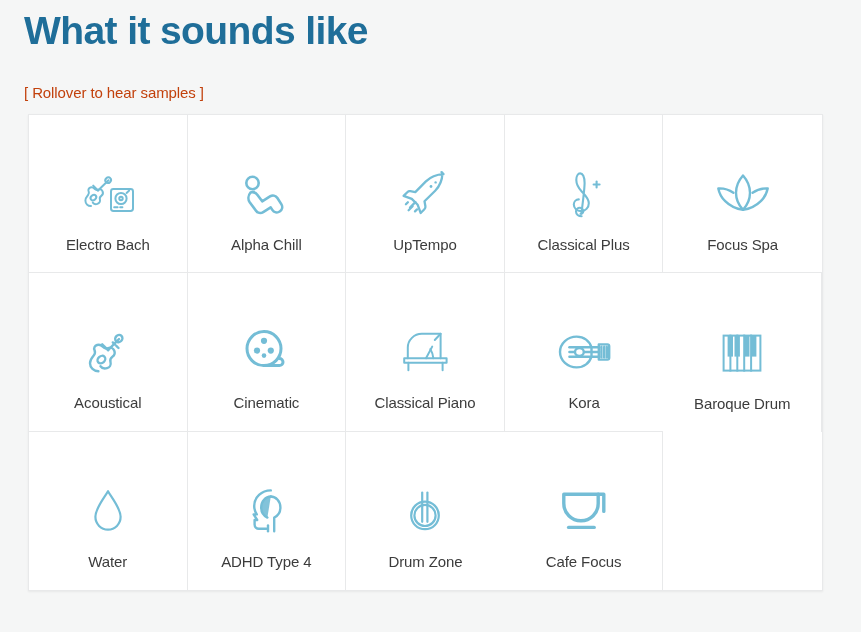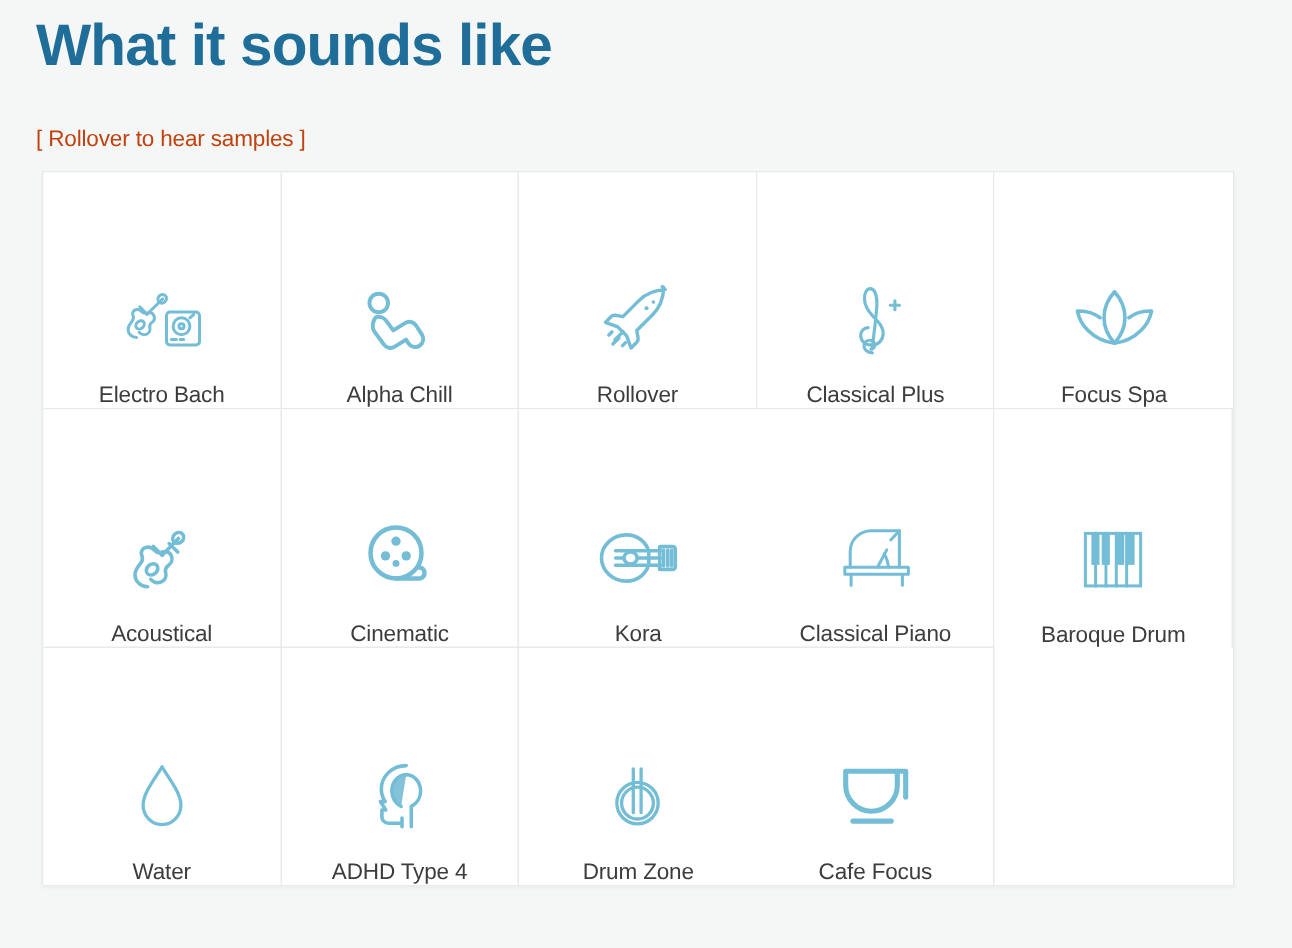--- a/index.html
+++ b/index.html
@@ -52,21 +52,21 @@
     display: grid;
     grid-template-columns: repeat(5, 1fr);
     grid-template-rows: repeat(3, 1fr);
     box-shadow: 0 1px 2px rgba(0,0,0,0.06);
   }
   .cell {
     position: relative;
     display: flex;
     flex-direction: column;
     align-items: center;
-    justify-content: flex-end;
+    justify-content: center;
     padding-top: 32px;
     box-sizing: border-box;
     border-right: 1px solid #e8e9ea;
     border-bottom: 1px solid #e8e9ea;
     background: #ffffff;
   }
   .cell.col-last { border-right: none; }
   .cell.row-last { border-bottom: none; }
   .icon-wrap {
     width: 60px;
@@ -130,21 +130,21 @@
           <svg width="50" height="46" viewBox="0 0 50 46" fill="none" stroke="#74bdd6" stroke-width="2.3" stroke-linecap="round" stroke-linejoin="round">
       <path d="M43.5 3.1c-6.4.3-12.9 2.6-17.6 7.3L15.3 21.1l-5-.9c-1.1-.2-2.2.2-3 1l-3.7 3.7 8.2 3 5.9 5.9 3 8.2 3.7-3.7c.8-.8 1.2-1.9 1-3l-.9-5 10.7-10.6c4.7-4.7 7-11.2 7.3-17.6 0-.5-.4-1-1-1z"></path>
       <path d="M15.4 31.1 10 36.5"></path>
       <path d="M12.6 35.3 8.6 39.3"></path>
             <path d="M17 38.4 15 40.4"></path>
             <path d="M7.9 31.3 5.9 33.3"></path>
       <circle cx="31" cy="15.5" r="1.4" fill="#74bdd6" stroke="none"></circle>
       <circle cx="35.6" cy="11.4" r="1.2" fill="#74bdd6" stroke="none"></circle>
     </svg>
         </div>
-        <div class="cell-label">Rollover</div>
+        <div class="cell-label">UpTempo</div>
       </div>
       <div class="cell">
         <div class="icon-wrap">
           <svg width="40" height="50" viewBox="0 0 40 50" fill="none" stroke="#74bdd6" stroke-width="2.1" stroke-linecap="round" stroke-linejoin="round">
       <path d="M17.6 47.2c-3.2 0-5.6-2-5.6-4.6 0-2.2 1.7-3.8 3.8-3.8 1.9 0 3.4 1.4 3.4 3.2 0 1.5-1.1 2.7-2.6 2.7"></path>
       <path d="M17.4 44.6c.5-4.3 1.2-9.6 1.8-14.7.7-6.1 1.4-12 1.4-15.9 0-6.3-2-9.6-4.4-9.6-2.2 0-3.9 2.6-3.9 6.6 0 4.4 2.3 8.2 5.6 11.7 3.6 3.8 6.9 6.9 6.9 11.5 0 4.6-3.4 7.9-7.8 7.9-4 0-7.2-2.8-7.2-6.5 0-3 2.2-5.2 5-5.2"></path>
       <path d="M32.6 12.5v6"></path>
             <path d="M29.6 15.5h6"></path>
     </svg>
         </div>
@@ -179,52 +179,52 @@
           <svg width="46" height="46" viewBox="0 0 46 46" fill="none" stroke="#74bdd6" stroke-width="3" stroke-linecap="round" stroke-linejoin="round">
       <circle cx="21" cy="19.6" r="17"></circle>
       <circle cx="21" cy="11.8" r="3.1" fill="#74bdd6" stroke="none"></circle>
       <circle cx="14" cy="21.6" r="3.1" fill="#74bdd6" stroke="none"></circle>
       <circle cx="27.8" cy="21.6" r="3.1" fill="#74bdd6" stroke="none"></circle>
       <circle cx="21" cy="26.6" r="2.3" fill="#74bdd6" stroke="none"></circle>
       <path d="M21 36.6h15.4a3.6 3.6 0 0 0 0-7.2"></path>
     </svg>
         </div>
         <div class="cell-label">Cinematic</div>
+      </div>
+      <div class="cell">
+        <div class="icon-wrap">
+          <svg width="52" height="46" viewBox="0 0 52 46" fill="none" stroke="#74bdd6" stroke-width="2" stroke-linecap="round" stroke-linejoin="round">
+      <path d="M8.8 29.2V18.6c0-7.6 6.3-13.8 14-13.8h18.8V29.2"></path>
+      <path d="M41.6 4.8 35.8 11"></path>
+      <path d="M5.2 29.2h42.4v4.6H5.2z"></path>
+      <path d="M9.4 33.8v7.4"></path>
+            <path d="M43.6 33.8v7.4"></path>
+      <path d="M27 29.2l6.2-11.6"></path>
+      <path d="M31.4 20.2c1.6 2.5 2.6 5.7 2.9 9"></path>
+    </svg>
+        </div>
+        <div class="cell-label">Classical Piano</div>
       </div>
       <div class="cell col-last">
         <div class="icon-wrap">
           <svg width="56" height="40" viewBox="0 0 56 40" fill="none" stroke="#74bdd6" stroke-width="2.4" stroke-linecap="round" stroke-linejoin="round">
       <path d="M20.6 4.6c-9 0-16.6 6.9-16.6 15.4S11.6 35.4 20.6 35.4c7.3 0 13.1-4.5 14.9-11V15.6C33.7 9.1 27.9 4.6 20.6 4.6z"></path>
       <ellipse cx="23.4" cy="20" rx="4.4" ry="4"></ellipse>
       <path d="M13.4 15.2h29.8"></path>
             <path d="M13.4 20h4.8"></path>
             <path d="M28.6 20h14.6"></path>
             <path d="M13.4 24.8h29.8"></path>
       <path d="M42.8 12.4h8.6c1 0 1.8.8 1.8 1.8v11.6c0 1-.8 1.8-1.8 1.8h-8.6z"></path>
       <path d="M45.4 14.8v10.4"></path>
             <path d="M48.2 14.8v10.4"></path>
             <path d="M50.8 14.8v10.4"></path>
     </svg>
         </div>
         <div class="cell-label">Kora</div>
       </div>
-      <div class="cell">
-        <div class="icon-wrap">
-          <svg width="52" height="46" viewBox="0 0 52 46" fill="none" stroke="#74bdd6" stroke-width="2" stroke-linecap="round" stroke-linejoin="round">
-      <path d="M8.8 29.2V18.6c0-7.6 6.3-13.8 14-13.8h18.8V29.2"></path>
-      <path d="M41.6 4.8 35.8 11"></path>
-      <path d="M5.2 29.2h42.4v4.6H5.2z"></path>
-      <path d="M9.4 33.8v7.4"></path>
-            <path d="M43.6 33.8v7.4"></path>
-      <path d="M27 29.2l6.2-11.6"></path>
-      <path d="M31.4 20.2c1.6 2.5 2.6 5.7 2.9 9"></path>
-    </svg>
-        </div>
-        <div class="cell-label">Classical Piano</div>
-      </div>
       <div class="cell row-last">
         <div class="icon-wrap">
           <svg width="44" height="44" viewBox="0 0 44 44" fill="none" stroke="#74bdd6" stroke-width="2" stroke-linecap="square" stroke-linejoin="miter">
       <rect x="3.6" y="4.6" width="36.8" height="35"></rect>
       <path d="M10.4 4.6v35"></path>
             <path d="M17.3 4.6v35"></path>
             <path d="M24.2 4.6v35"></path>
             <path d="M31.1 4.6v35"></path>
       <rect x="7.6" y="4.6" width="5.4" height="21" fill="#74bdd6" stroke="none"></rect>
       <rect x="14.5" y="4.6" width="5.4" height="21" fill="#74bdd6" stroke="none"></rect>

